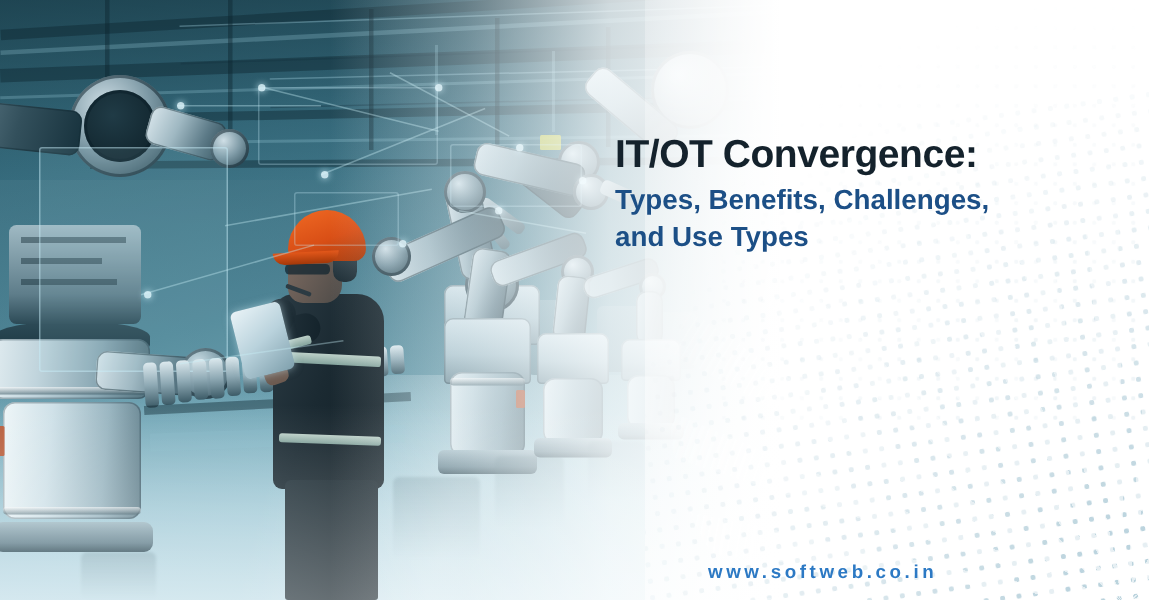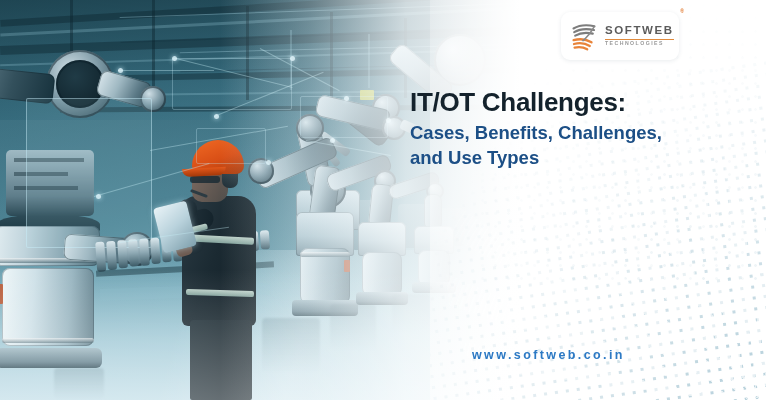--- a/index.html
+++ b/index.html
@@ -257,21 +257,21 @@
   .h-main{
     font-size:26px;font-weight:700;color:#14222c;letter-spacing:-.3px;
     line-height:1.12;margin:0 0 4px 0;
   }
   .h-sub{
     font-size:18.5px;font-weight:700;color:#1c4f86;line-height:1.32;margin:0;
   }
 
   
   .url{
-    position:absolute;left:472px;top:348px;z-index:5;
+    position:absolute;left:472px;top:374px;z-index:5;
     font-size:12.5px;font-weight:700;color:#2c79c4;letter-spacing:2.4px;
     white-space:nowrap;
   }
 </style>
 </head>
 <body>
 
 <div id="banner">
 
   <div class="photo">
@@ -455,47 +455,24 @@
       <div class="photo-fade-b"></div>
     </div>
   </div>
 
   <div class="right">
     <div class="halftone2"></div>
     <div class="halftone"></div>
     <div class="swirl"></div>
   </div>
 
-  <div class="logo-card">
-    <div class="logo-mark">
-      <svg width="30" height="32" viewBox="0 0 30 32" aria-hidden="true">
-        <g fill="none" stroke="#7d7d7d" stroke-width="2.1" stroke-linecap="round">
-          <path d="M3.5 8.5 C9 5.2, 17 4.6, 24.5 6.2"></path>
-          <path d="M4.2 12.2 C9.5 9.0, 17 8.5, 24 10.0"></path>
-          <path d="M5.2 15.6 C10 12.8, 16.6 12.3, 22.8 13.6"></path>
-        </g>
-        <g fill="none" stroke="#e8843a" stroke-width="2.3" stroke-linecap="round">
-          <path d="M3.6 20.2 C9.5 18.6, 16.5 19.4, 21.5 22.3"></path>
-          <path d="M4.0 24.0 C9.5 22.6, 15.6 23.4, 19.8 26.0"></path>
-          <path d="M4.6 27.6 C9.0 26.6, 13.8 27.3, 17.2 29.3"></path>
-        </g>
-        <path d="M24.5 6.2 C21.5 11.5, 18.6 16.4, 12.5 21.0" fill="none" stroke="#8a8a8a" stroke-width="1.6"></path>
-      </svg>
-    </div>
-    <div class="logo-text">
-      <div class="logo-word">SOFTWEB</div>
-      <div class="logo-reg" style="top:-3px;right:-5px;">®</div>
-      <div class="logo-rule"></div>
-      <div class="logo-sub">TECHNOLOGIES</div>
-    </div>
-  </div>
 
   <div class="headline">
-    <h1 class="h-main">IT/OT Challenges:</h1>
+    <h1 class="h-main">IT/OT Convergence:</h1>
     <p class="h-sub">
-      <span>Cases, Benefits, Challenges,</span><br>
+      <span>Types, Benefits, Challenges,</span><br>
       <span>and Use Types</span>
     </p>
   </div>
 
   <div class="url">www.softweb.co.in</div>
 
 </div>
 
 </body></html>

